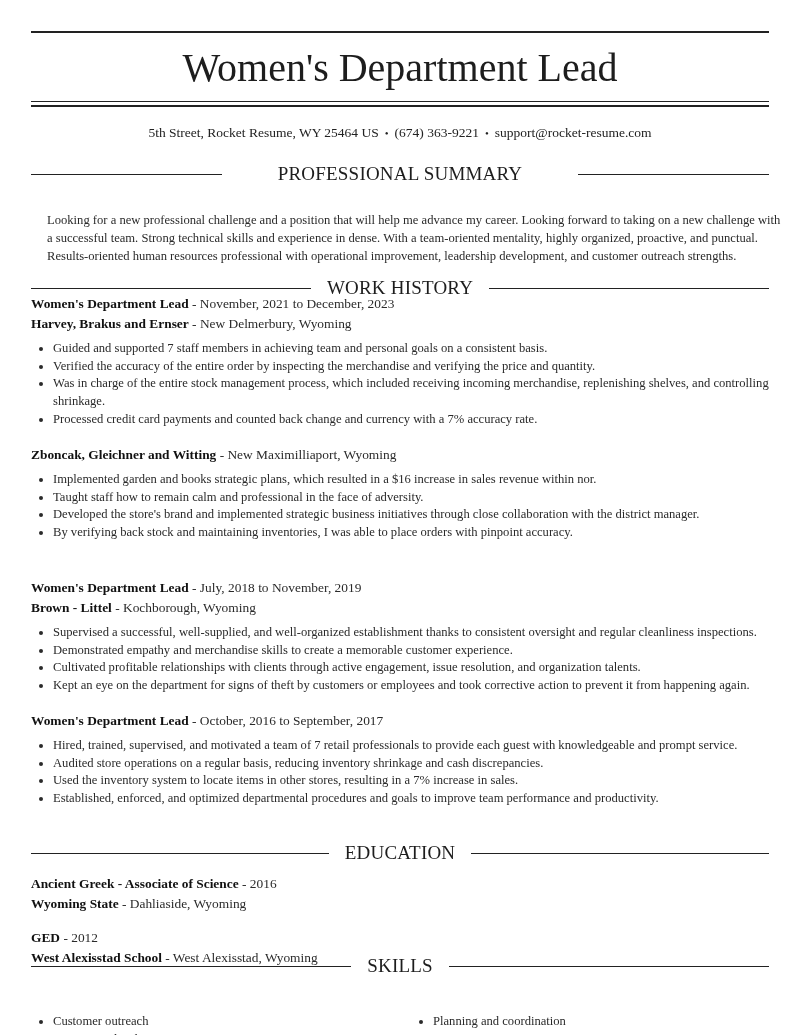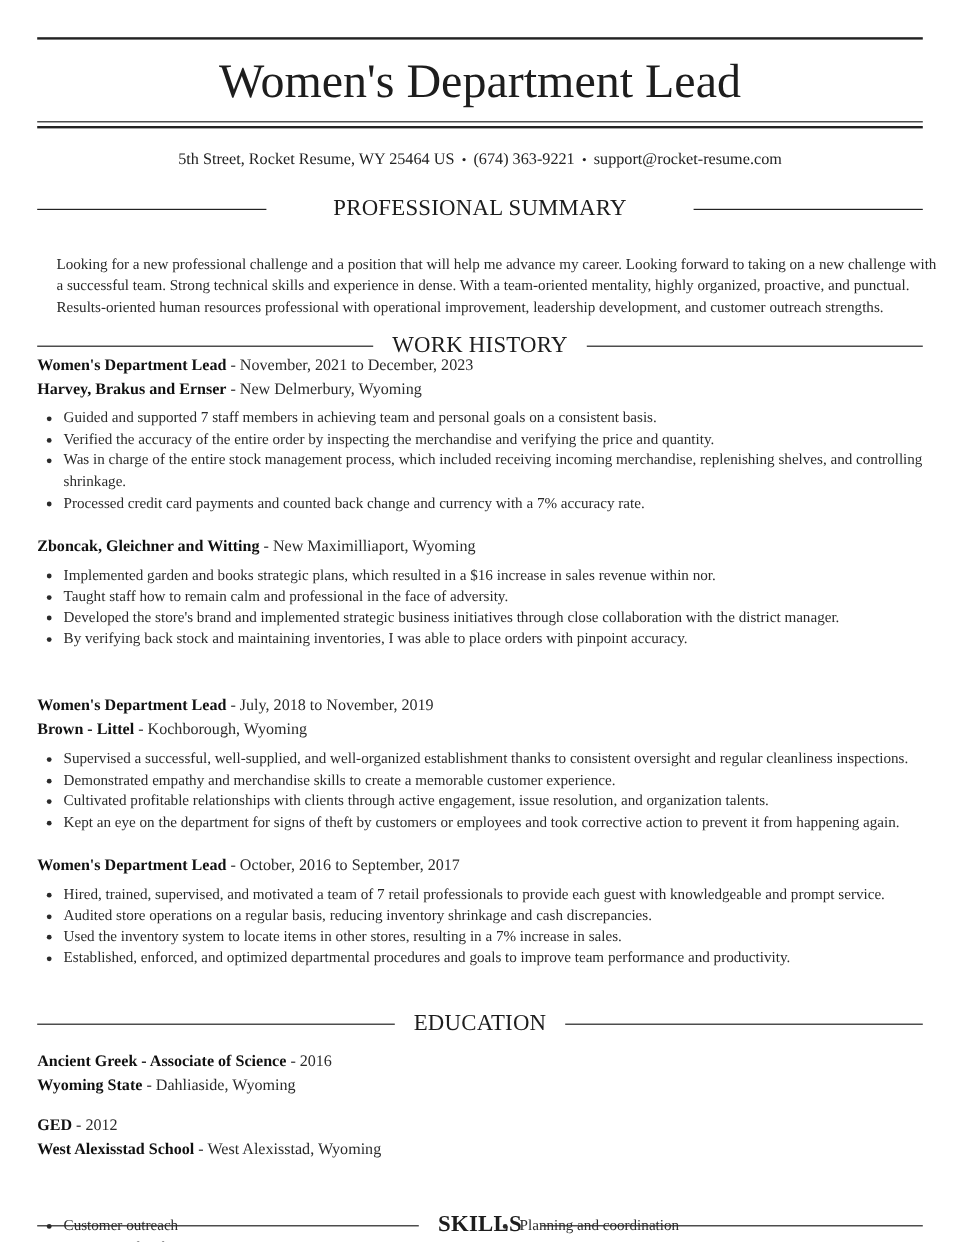--- a/index.html
+++ b/index.html
@@ -234,21 +234,21 @@
   <div class="edu" style="top:874px;">
     <div class="line1"><b>Ancient Greek - Associate of Science</b><span> - 2016</span></div>
     <div class="line2"><b>Wyoming State</b><span> - Dahliaside, Wyoming</span></div>
   </div>
 
   <div class="edu" style="top:928px;">
     <div class="line1"><b>GED</b><span> - 2012</span></div>
     <div class="line2"><b>West Alexisstad School</b><span> - West Alexisstad, Wyoming</span></div>
   </div>
 
-  <div class="section-heading" style="top:1009px;font-weight:bold;">
+  <div class="section-heading" style="top:954px;">
     <div class="line"></div>
     <div class="title">SKILLS</div>
     <div class="line"></div>
   </div>
 
   <div class="skills">
     <ul>
       <li>Customer outreach</li>
       <li>Services and tech</li>
     </ul>

